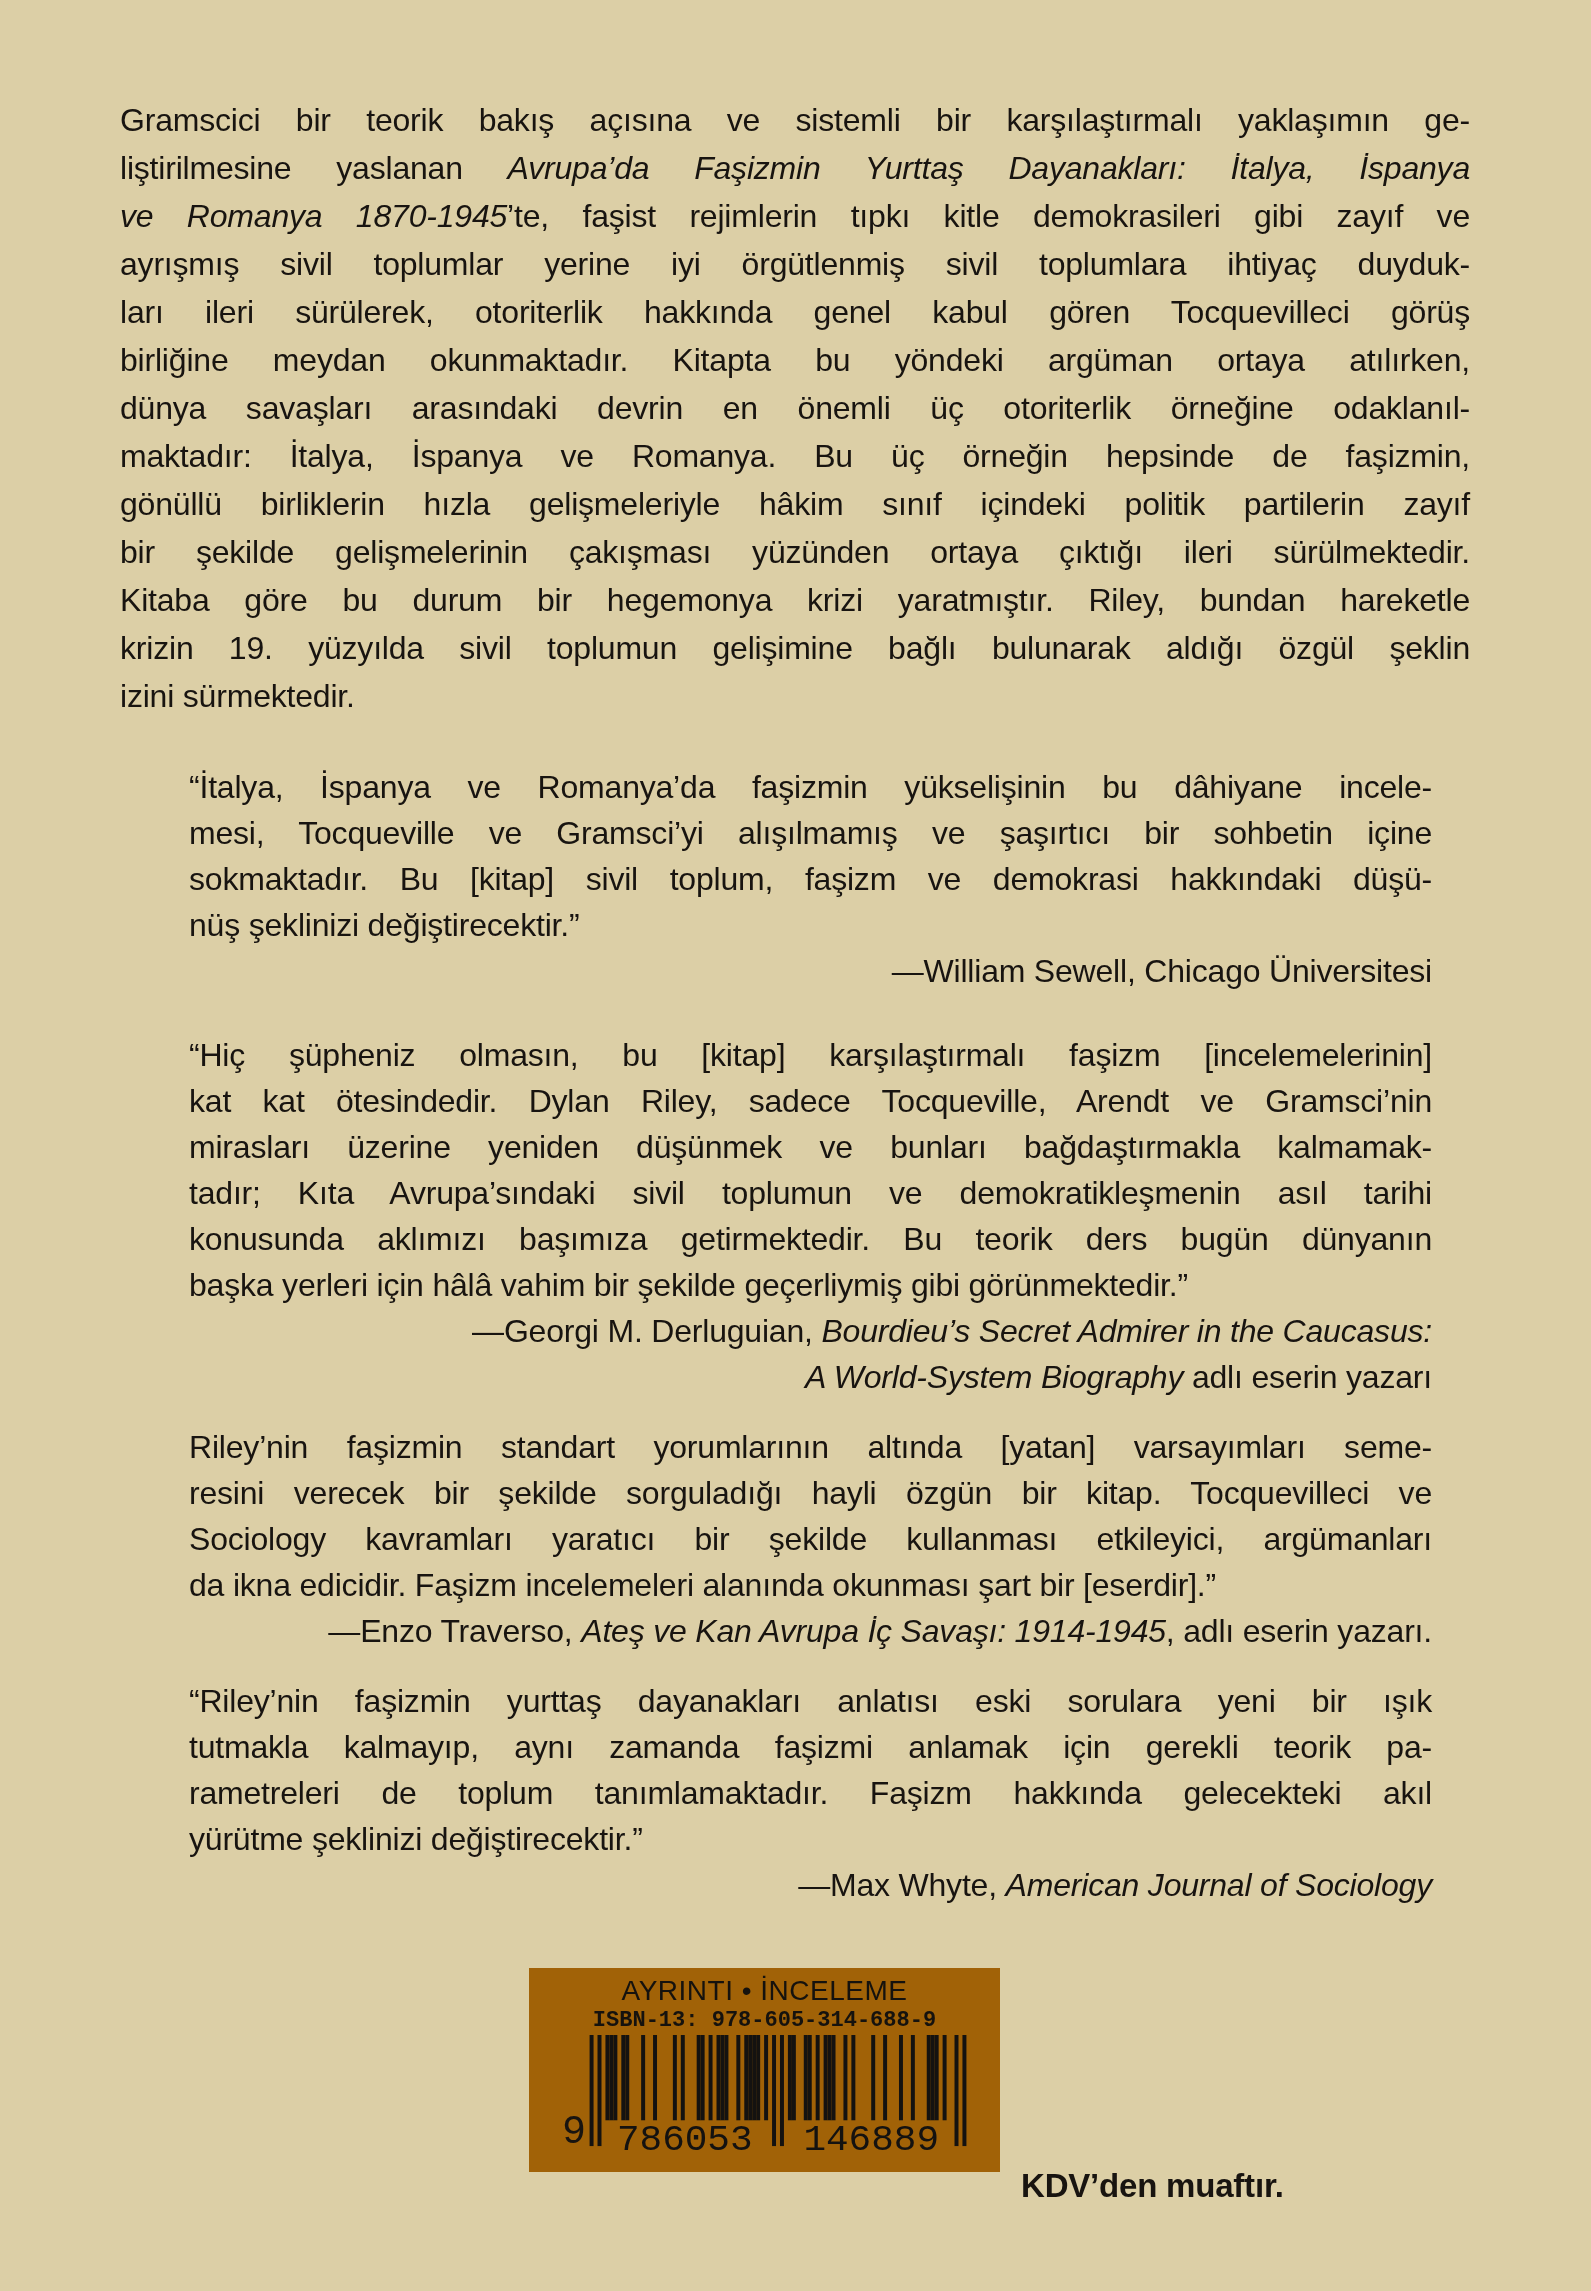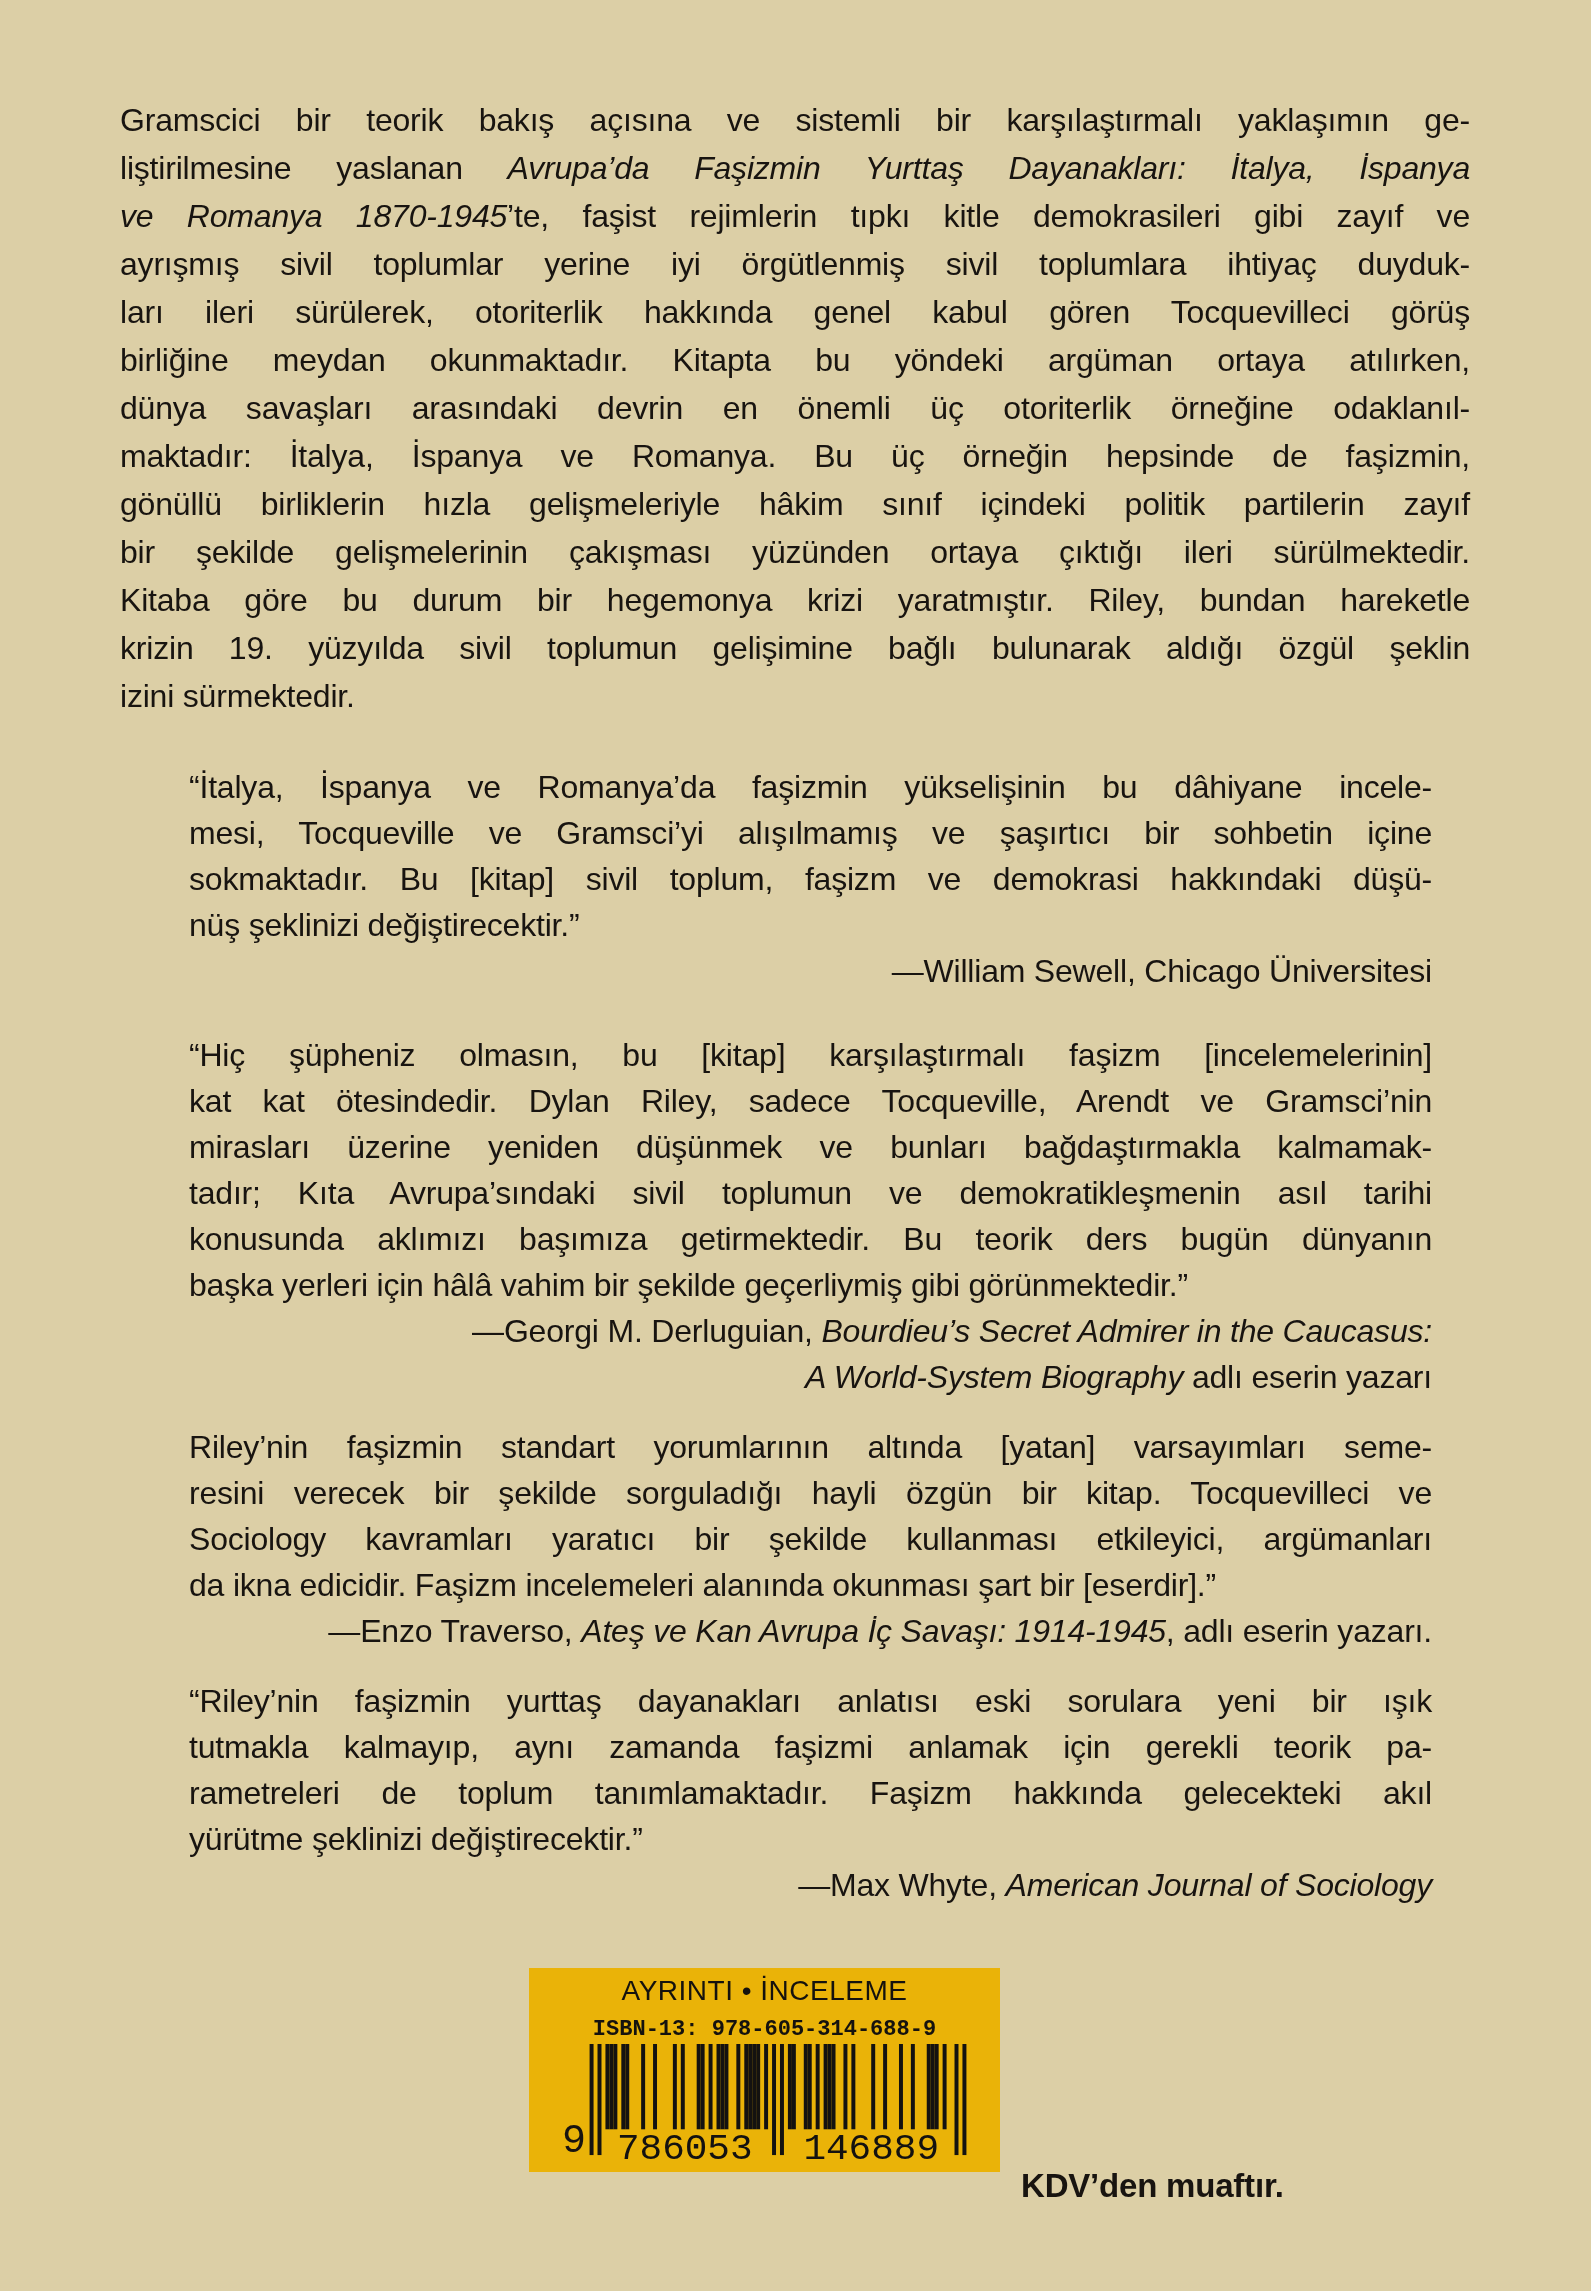--- a/index.html
+++ b/index.html
@@ -38,34 +38,34 @@
     letter-spacing:-0.2px;
     text-align:left;
     text-align-last:right;
   }
   .it{font-style:italic;}
   
   .barcode-box{
     position:absolute;
     left:529px;top:1968px;
     width:471px;height:204px;
-    background:#eab308;
+    background:#a16207;
     text-align:center;
   }
   .imprint{
     font-size:28px;
     letter-spacing:0.5px;
     margin-top:7px;
     color:#15120e;
   }
   .isbn{
     font-family:"Liberation Mono",monospace;
     font-weight:bold;
     font-size:22px;
-    margin-top:10px;
+    margin-top:1px;
     color:#15120e;
   }
   .bc-row{
     display:flex;
     justify-content:center;
     align-items:flex-end;
     margin-top:2px;
   }
   .lead-digit{
     font-family:"Liberation Mono",monospace;

